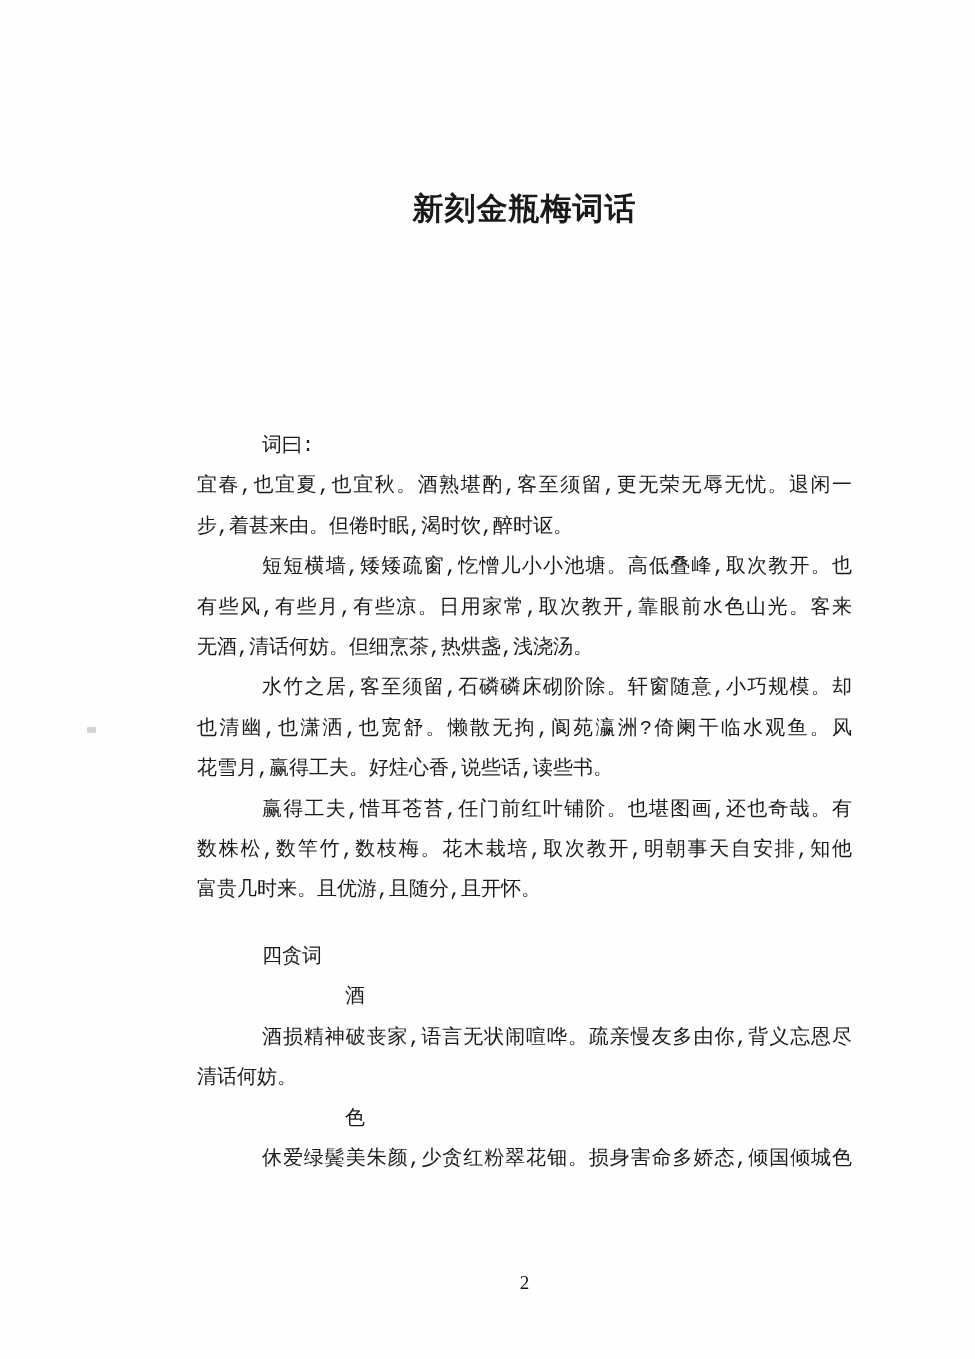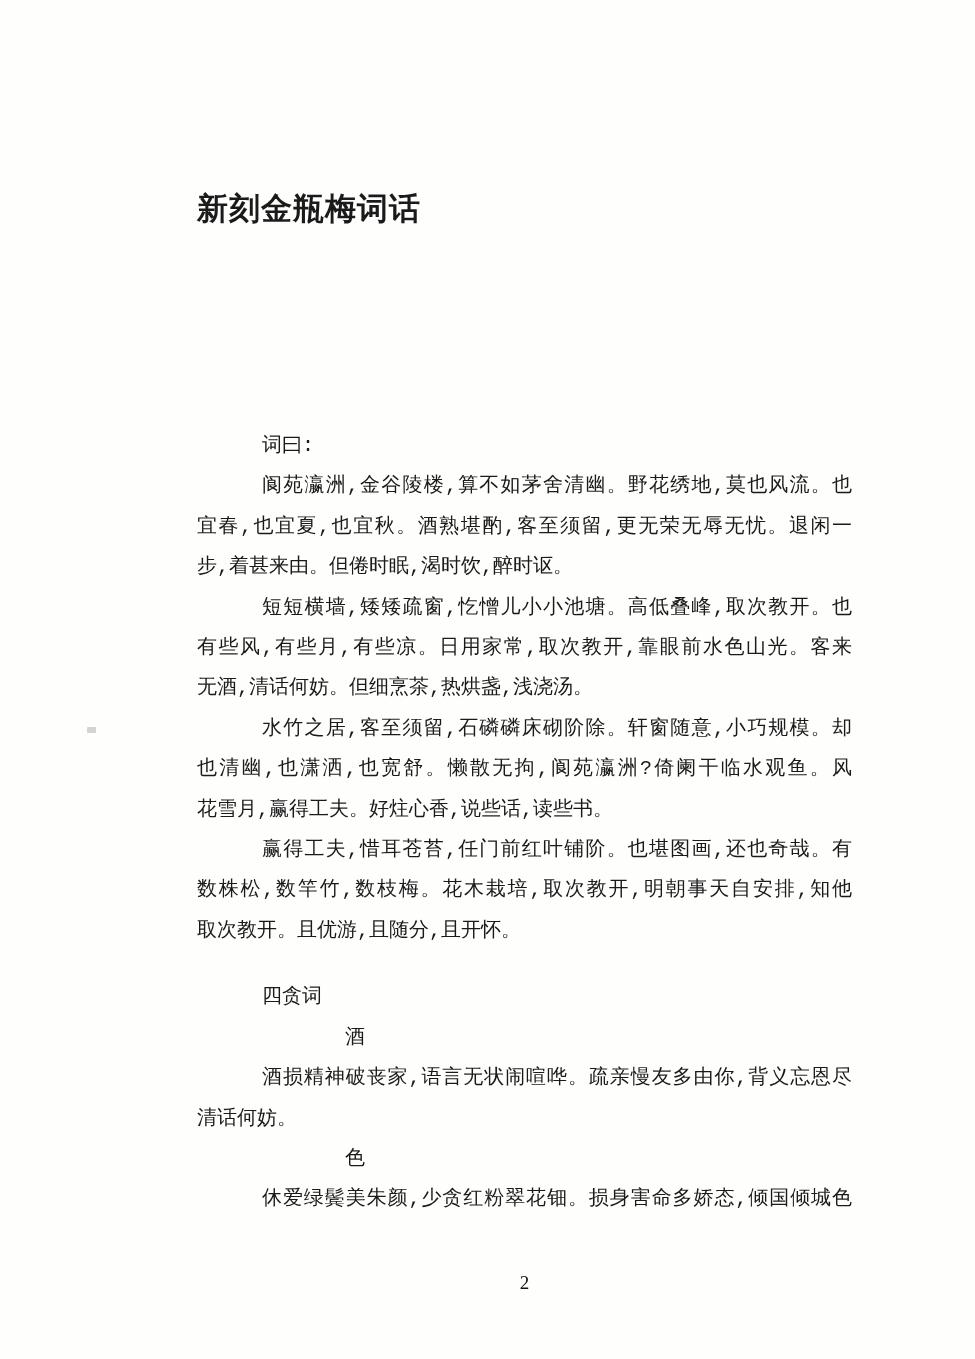--- a/index.html
+++ b/index.html
@@ -15,20 +15,21 @@
     background: #fefefd;
     color: #1a1a1a;
     font-family: "Liberation Serif", "DejaVu Serif", serif;
     overflow: hidden;
   }
   .title {
     position: absolute;
     top: 188px;
     left: 197px;
     width: 655px;
+    text-align: center;
     font-size: 31px;
     font-weight: bold;
     letter-spacing: 1px;
     white-space: nowrap;
   }
   .textblock {
     position: absolute;
     top: 426px;
     left: 197px;
     width: 655px;
@@ -75,32 +76,31 @@
 <body>
 
 <div class="page">
 
   <div class="title">新刻金瓶梅词话</div>
 
   <div class="speck"></div>
 
   <div class="textblock">
     <div class="line indent">词曰:</div>
-    <div class="line indent fill">阆苑瀛洲,金谷陵楼,算不如茅舍清幽。野花绣地,莫也风流。也</div>
     <div class="line fill">宜春,也宜夏,也宜秋。酒熟堪酌,客至须留,更无荣无辱无忧。退闲一</div>
     <div class="line">步,着甚来由。但倦时眠,渴时饮,醉时讴。</div>
     <div class="line indent fill">短短横墙,矮矮疏窗,忔憎儿小小池塘。高低叠峰,取次教开。也</div>
     <div class="line fill">有些风,有些月,有些凉。日用家常,取次教开,靠眼前水色山光。客来</div>
     <div class="line">无酒,清话何妨。但细烹茶,热烘盏,浅浇汤。</div>
     <div class="line indent fill">水竹之居,客至须留,石磷磷床砌阶除。轩窗随意,小巧规模。却</div>
     <div class="line fill">也清幽,也潇洒,也宽舒。懒散无拘,阆苑瀛洲?倚阑干临水观鱼。风</div>
     <div class="line">花雪月,赢得工夫。好炷心香,说些话,读些书。</div>
     <div class="line indent fill">赢得工夫,惜耳苍苔,任门前红叶铺阶。也堪图画,还也奇哉。有</div>
     <div class="line fill">数株松,数竿竹,数枝梅。花木栽培,取次教开,明朝事天自安排,知他</div>
-    <div class="line">取次教开。且优游,且随分,且开怀。</div>
+    <div class="line">富贵几时来。且优游,且随分,且开怀。</div>
     <div class="line indent section">四贪词</div>
     <div class="line sub">酒</div>
     <div class="line indent fill">酒损精神破丧家,语言无状闹喧哗。疏亲慢友多由你,背义忘恩尽</div>
     <div class="line">清话何妨。</div>
     <div class="line sub">色</div>
     <div class="line indent fill">休爱绿鬓美朱颜,少贪红粉翠花钿。损身害命多娇态,倾国倾城色</div>
   </div>
 
   <div class="pagenum">2</div>
 

